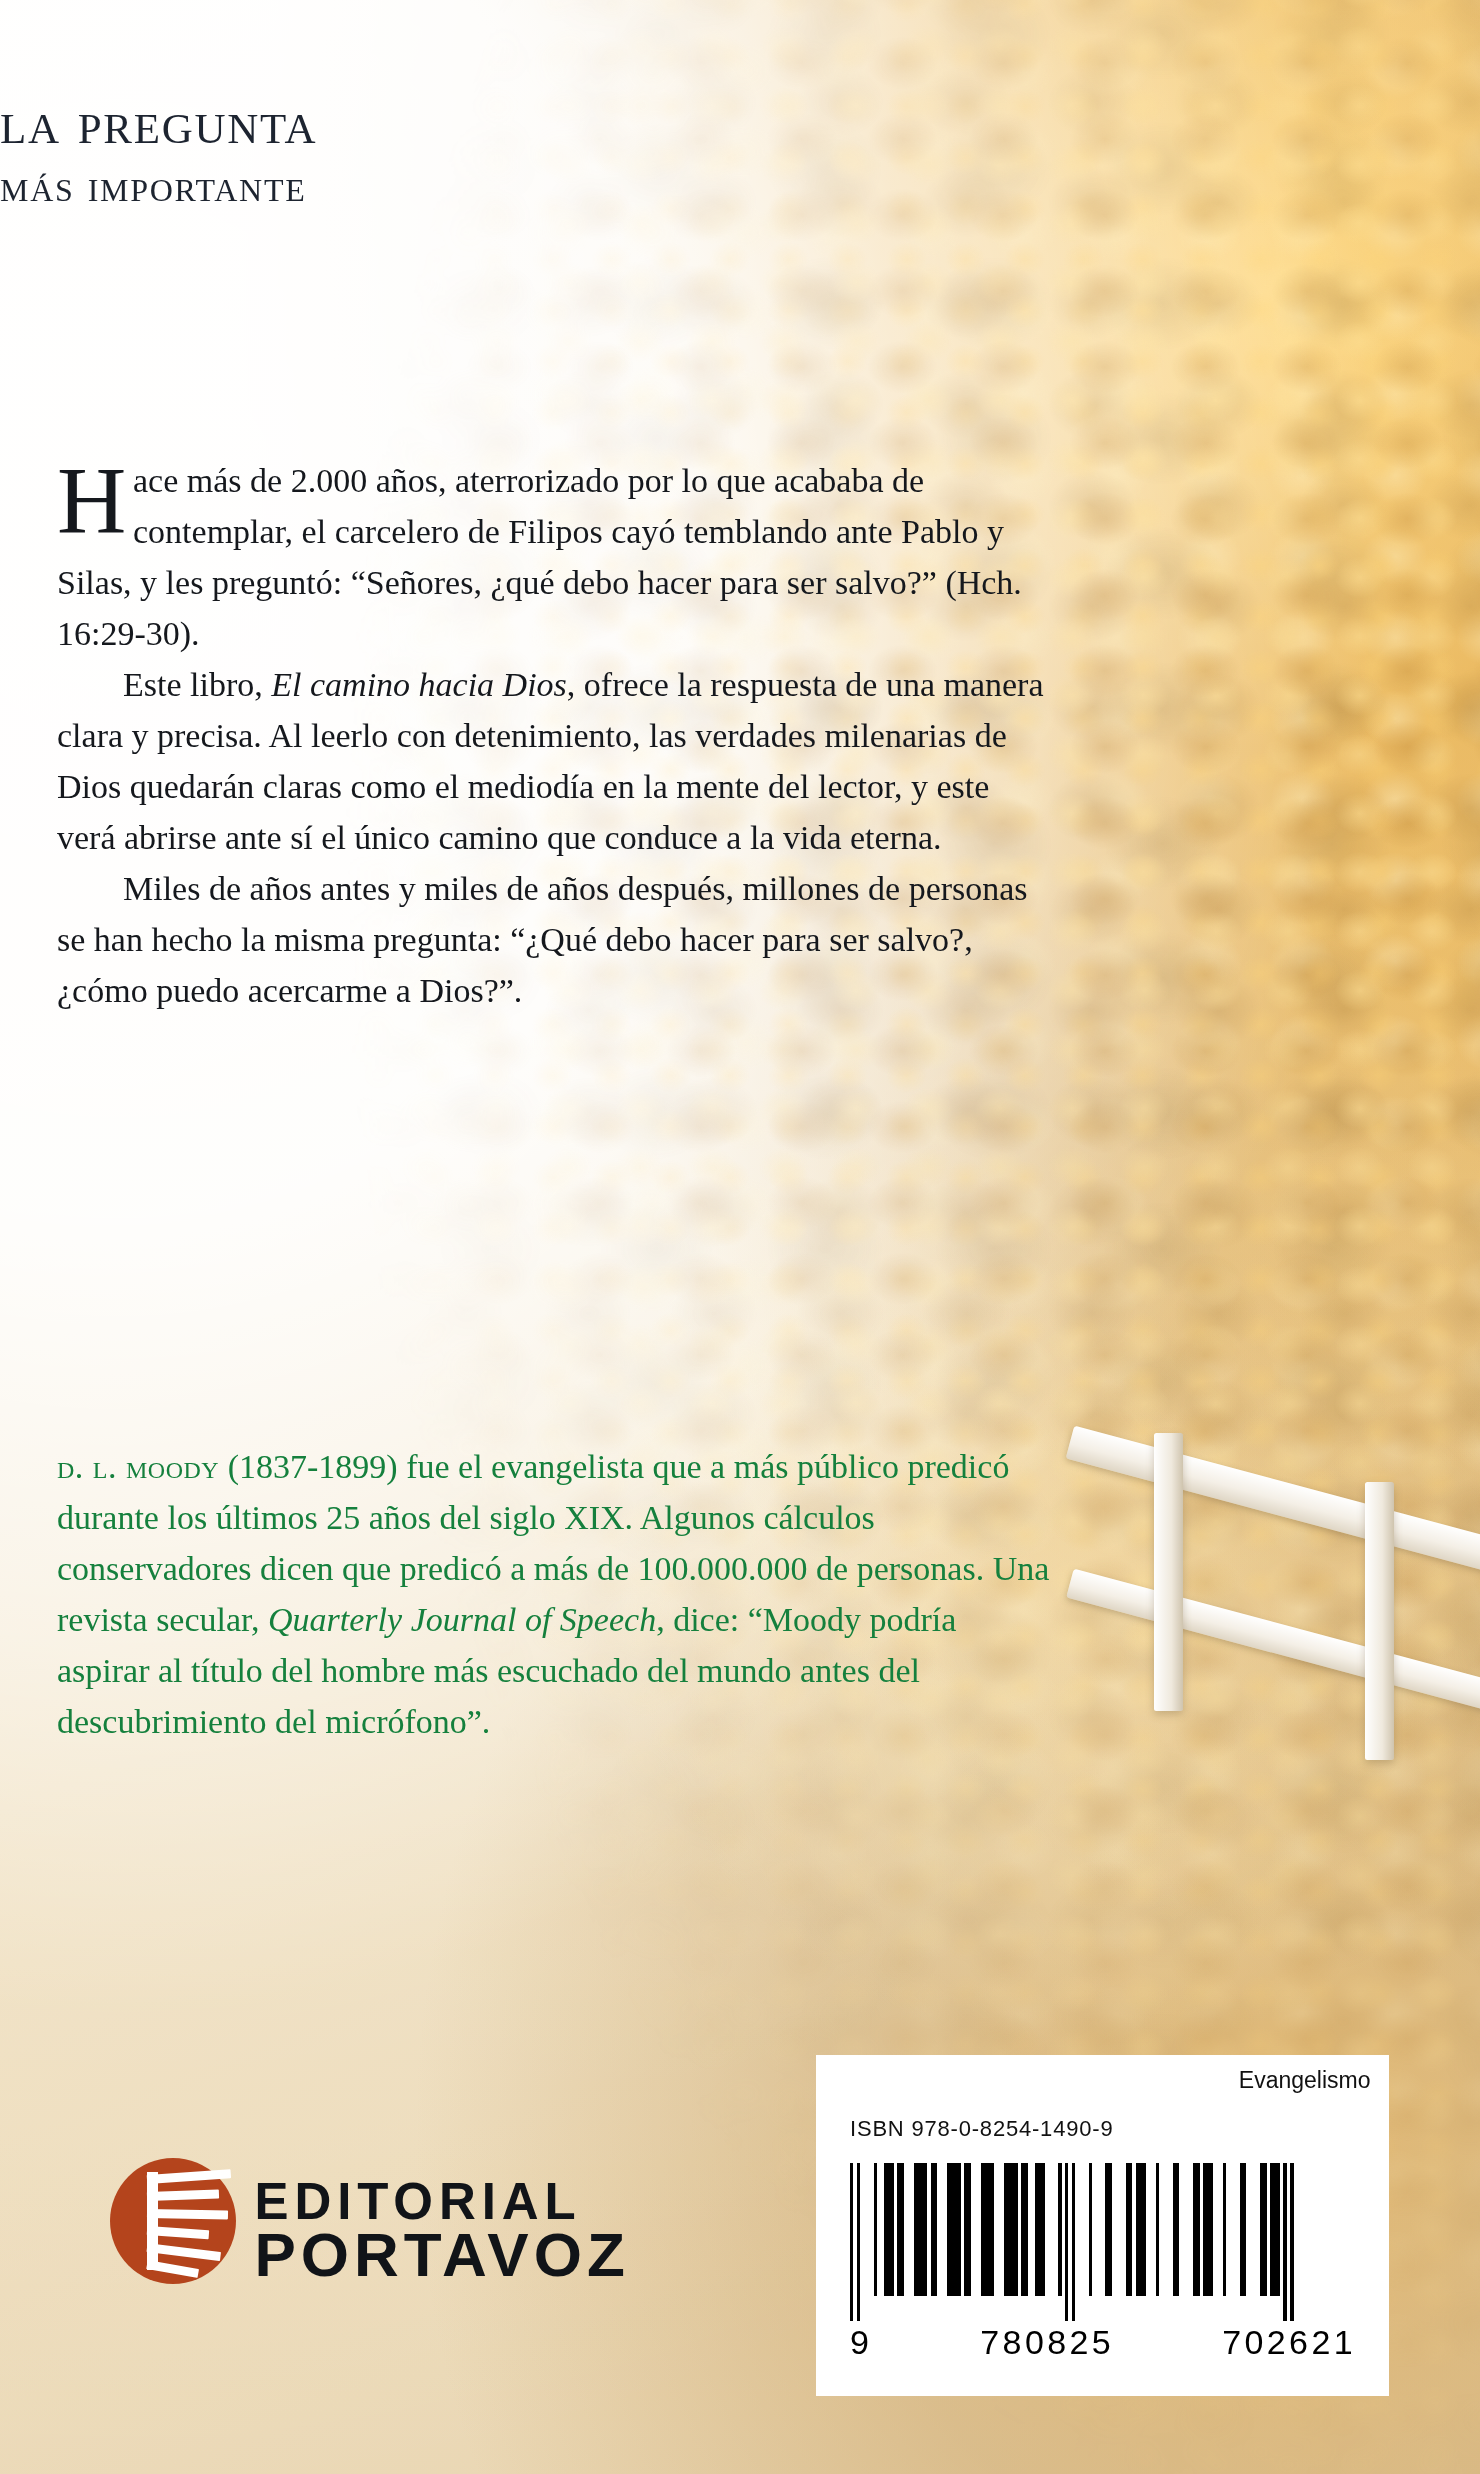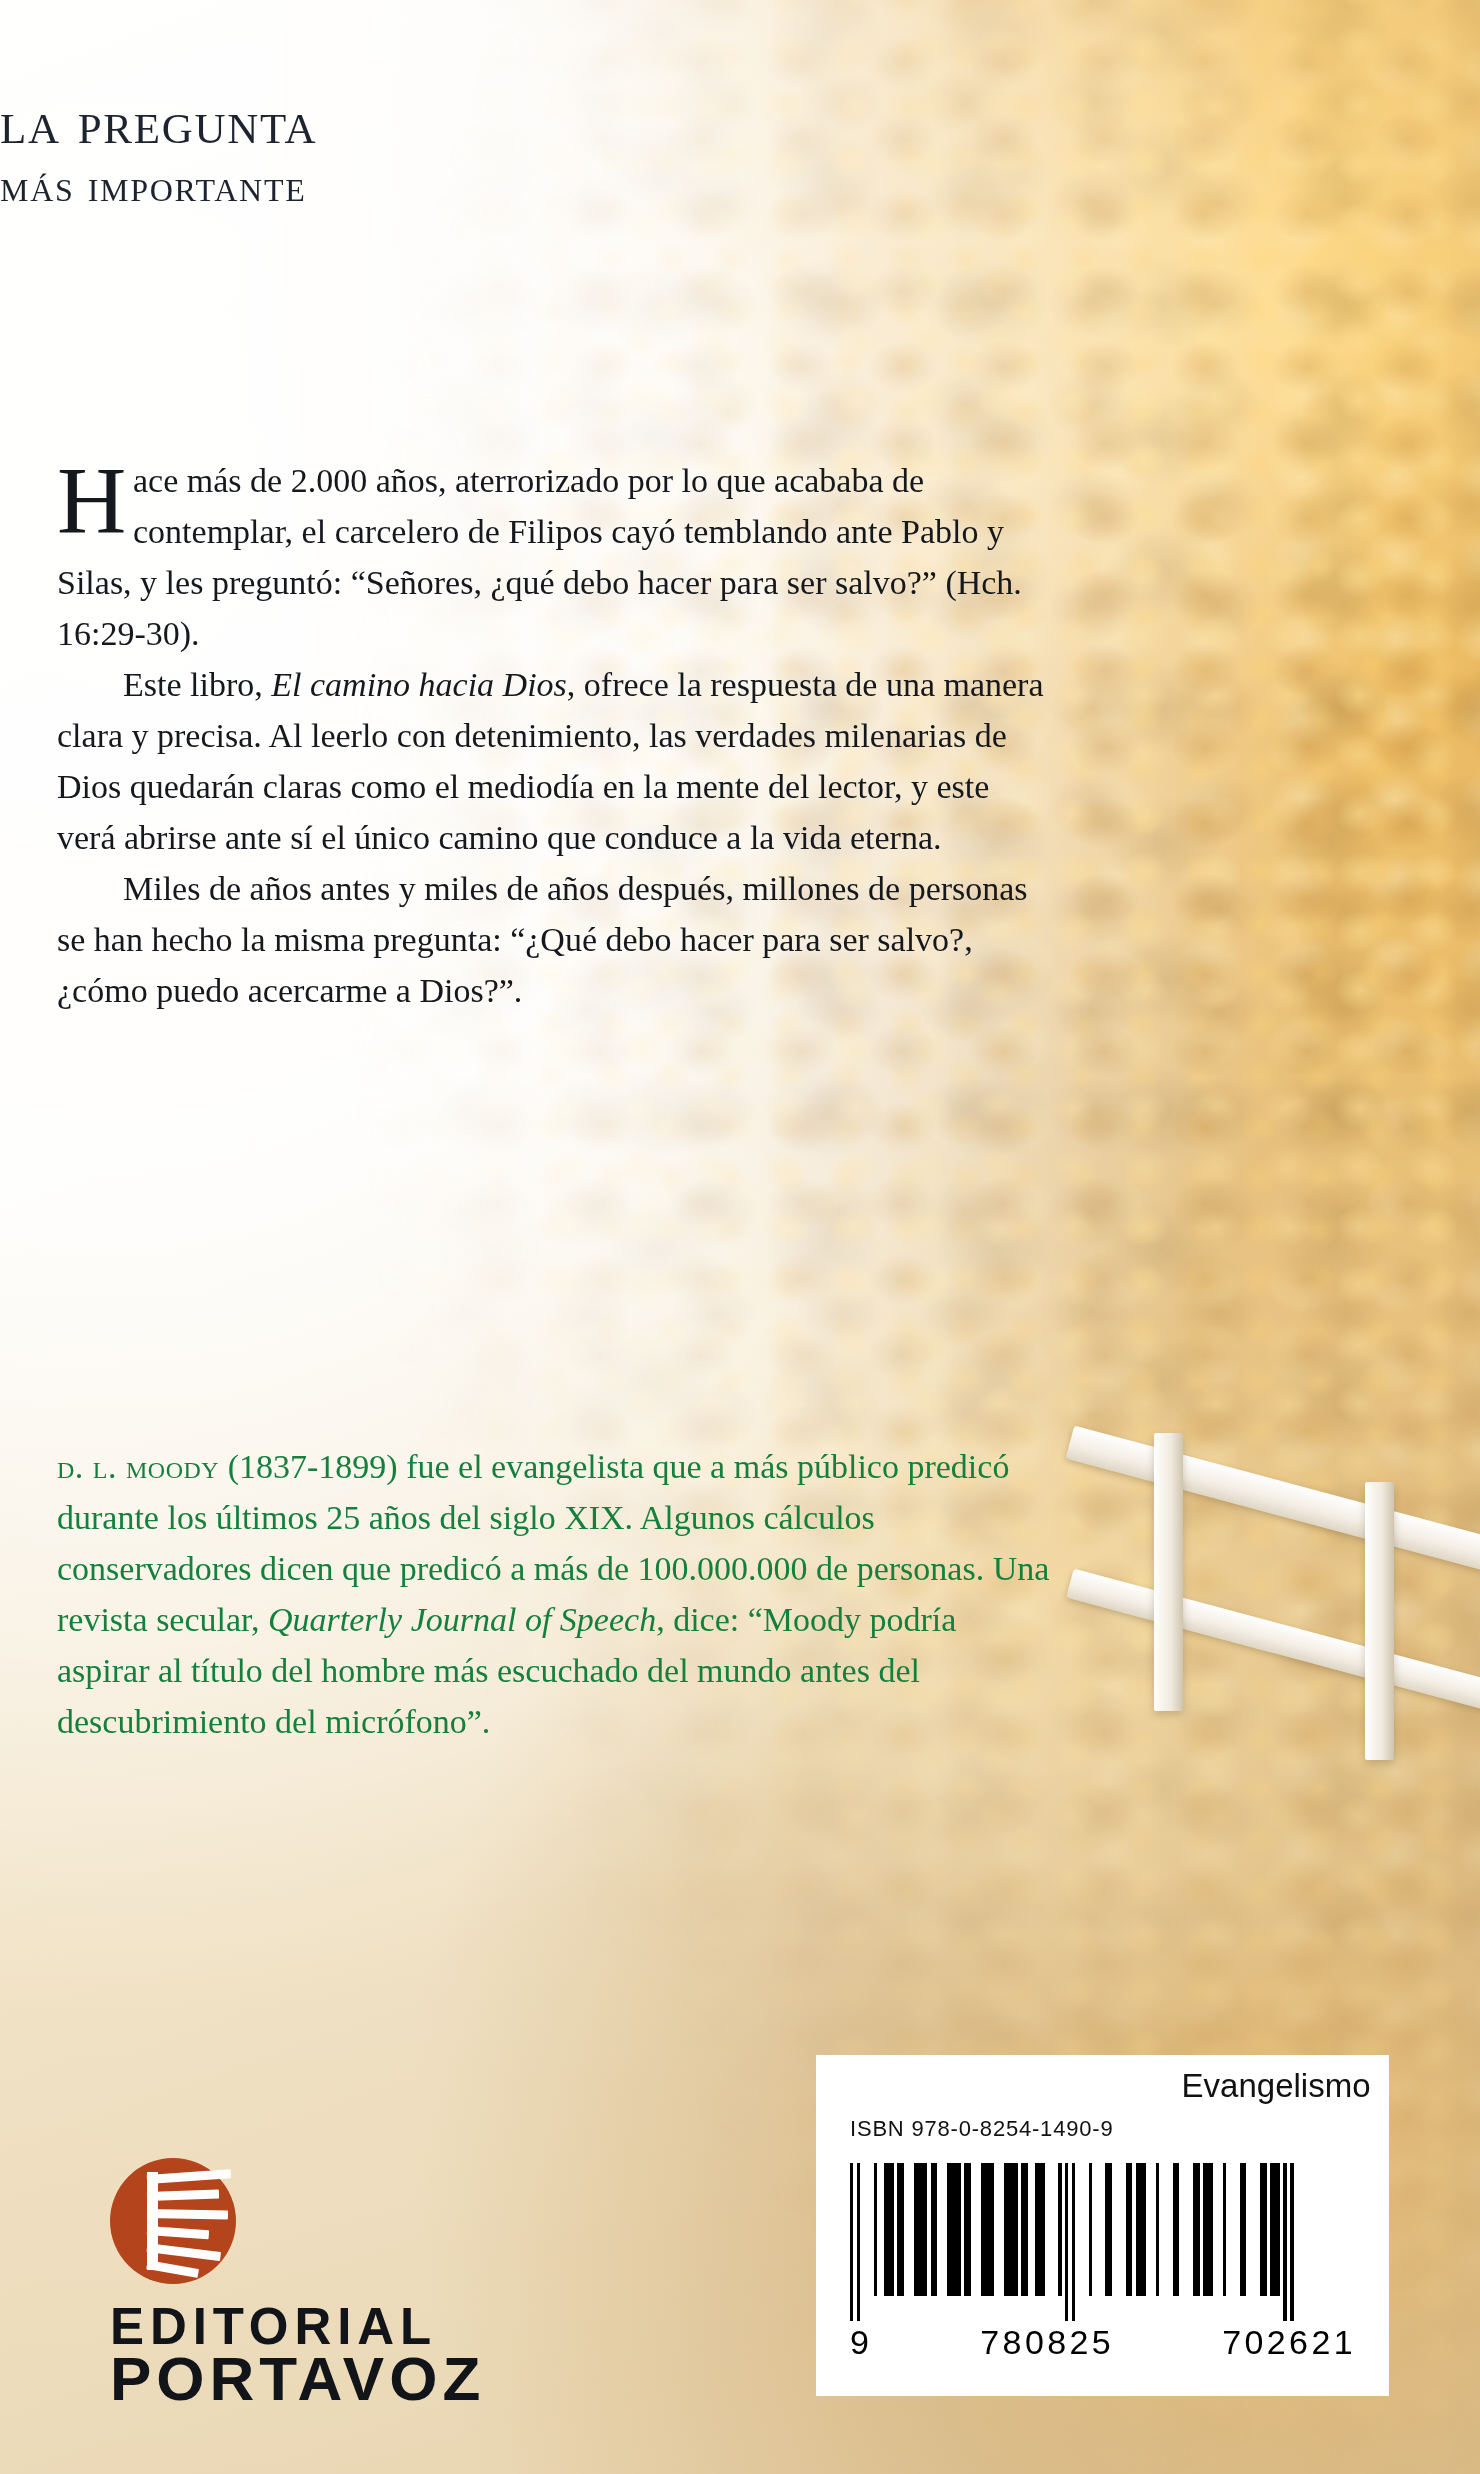--- a/index.html
+++ b/index.html
@@ -126,23 +126,22 @@
     letter-spacing: 0.5px;
   }
   em { font-style: italic; }
 
   
   .pub {
     position: absolute;
     left: 110px;
     top: 2158px;
     display: flex;
-    align-items: flex-start;
+    align-items: flex-end;
     gap: 18.5px;
-    flex-direction: column;
   }
   .pub-mark {
     position: relative;
     width: 126px;
     height: 126px;
   }
   .pub-mark .disc {
     position: absolute;
     inset: 0;
     border-radius: 50%;
@@ -193,21 +192,21 @@
     top: 2055px;
     width: 573px;
     height: 341px;
     background: #ffffff;
   }
   .subject {
     position: absolute;
     right: 18.5px;
     top: 11.8px;
     font-family: "Liberation Sans", sans-serif;
-    font-size: 33px;
+    font-size: 23px;
     color: #111;
   }
   .isbn-text {
     position: absolute;
     left: 34px;
     top: 61px;
     font-family: Liberation Sans, sans-serif;
     font-size: 22px;
     letter-spacing: 0.8px;
     color: #111;

